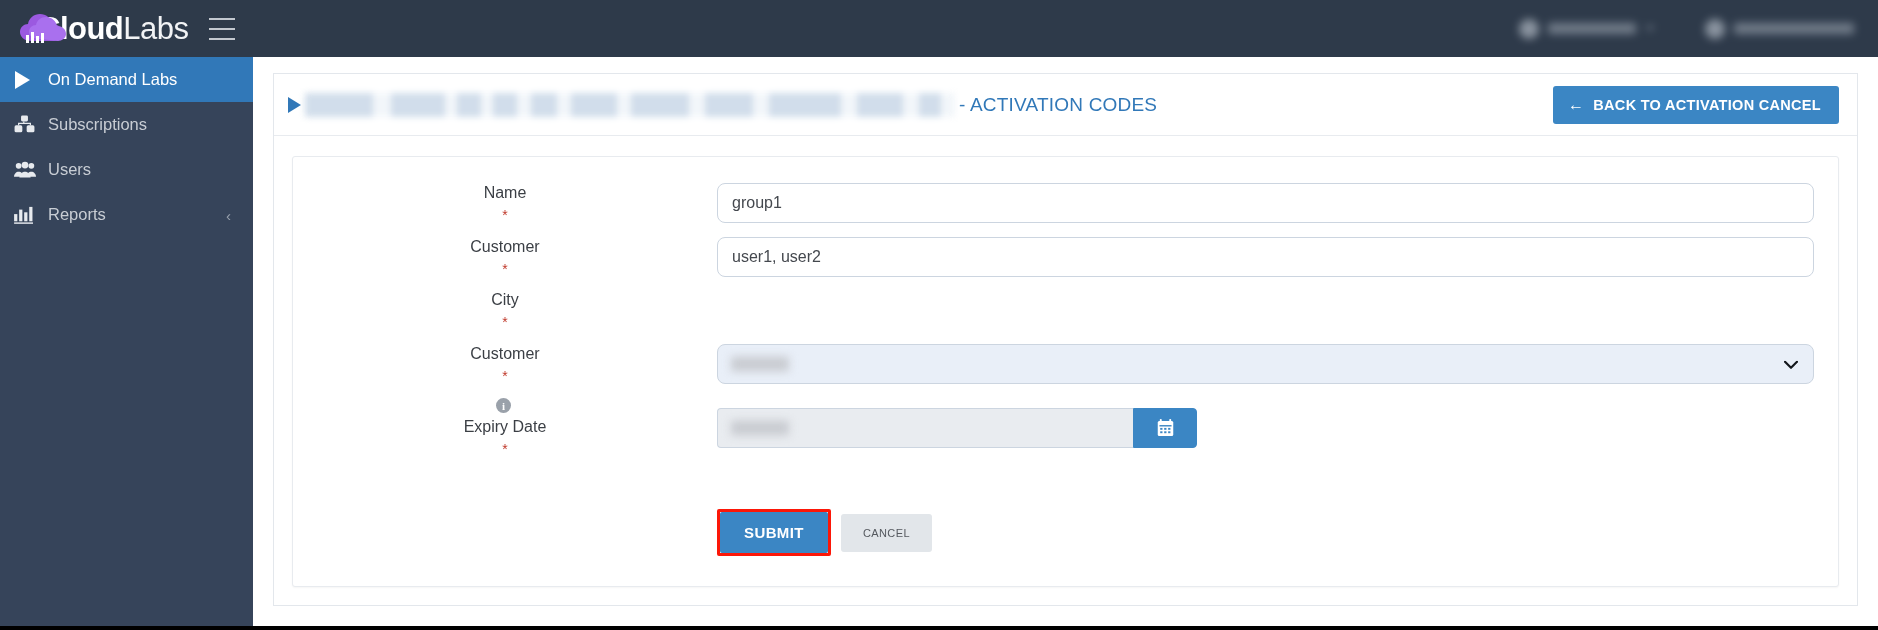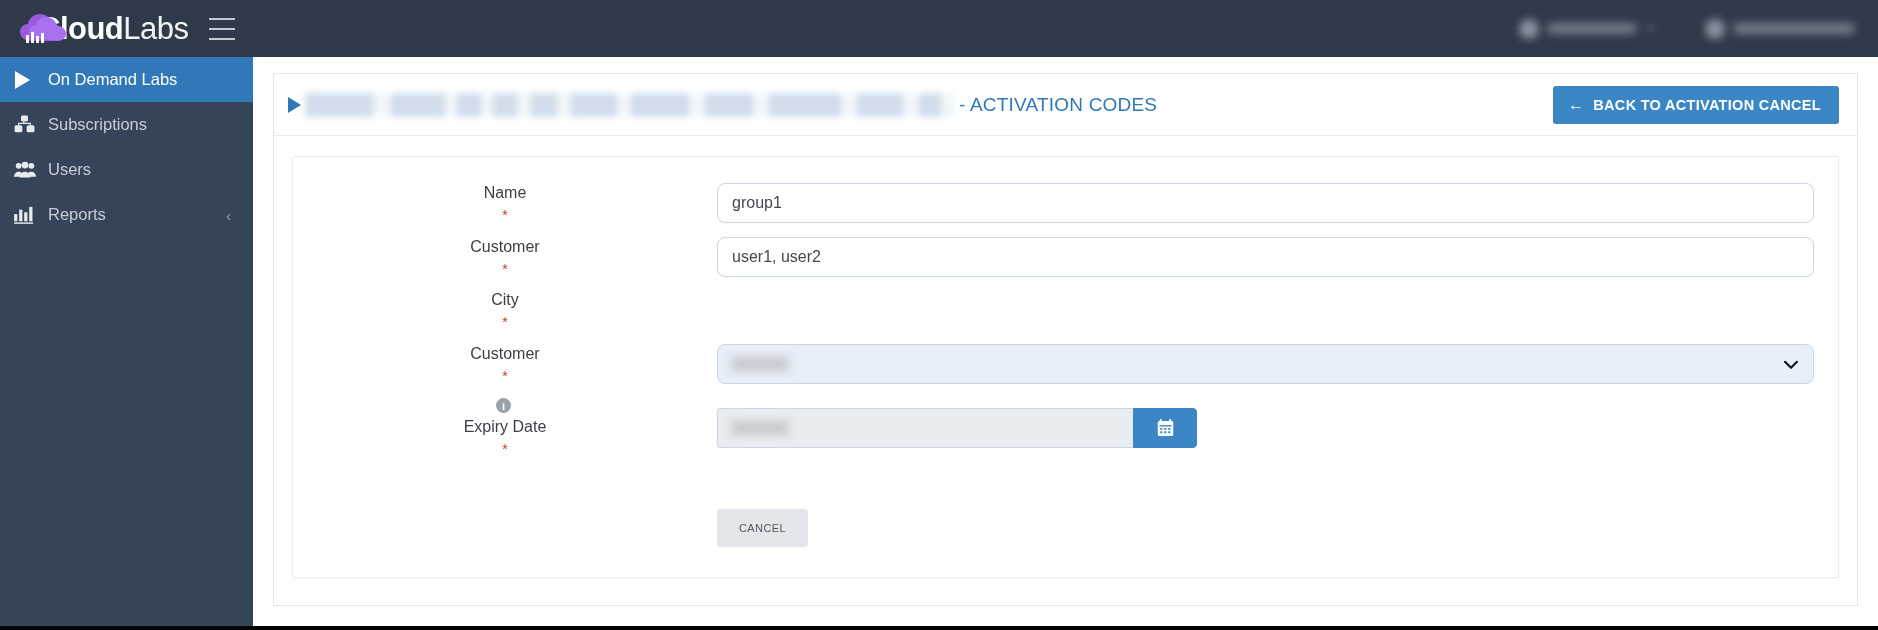--- a/index.html
+++ b/index.html
@@ -497,20 +497,23 @@
                 <rect x="11.8" y="9.4" width="2.4" height="2" fill="#3b86c4"></rect>
                 <rect x="3.4" y="13" width="2.4" height="2" fill="#3b86c4"></rect>
                 <rect x="7.6" y="13" width="2.4" height="2" fill="#3b86c4"></rect>
                 <rect x="11.8" y="13" width="2.4" height="2" fill="#3b86c4"></rect>
               </svg>
             </div>
           </div>
         </div>
 
         <div class="actions">
+          <div class="btn-submit-wrap">
+            <button class="btn-submit">SUBMIT</button>
+          </div>
           <button class="btn-cancel">CANCEL</button>
         </div>
 
       </div>
     </div>
   </div>
 
 </div>
 
 </body></html>

